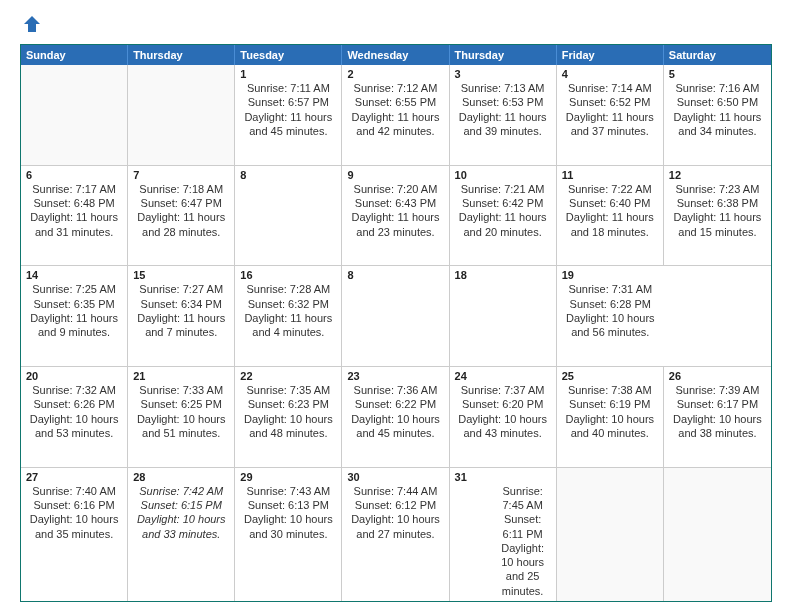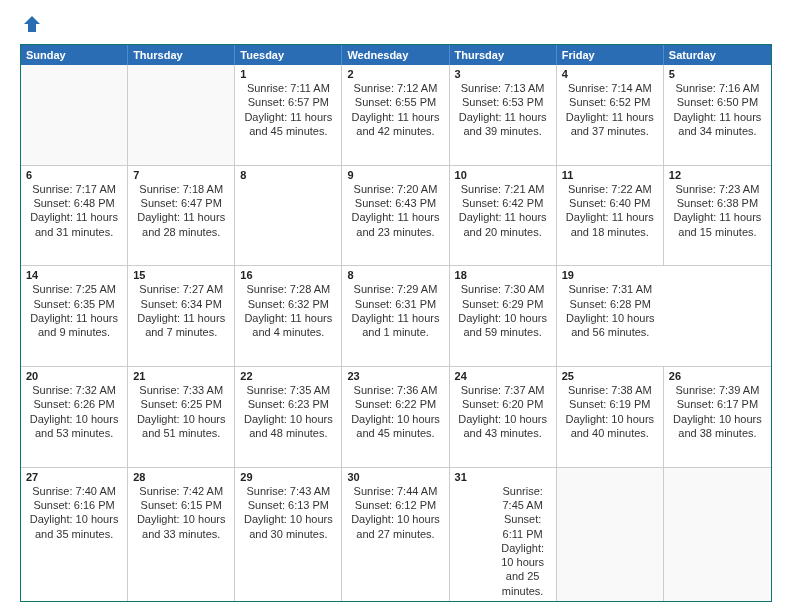--- a/index.html
+++ b/index.html
@@ -219,29 +219,23 @@
 Daylight: 11 hours and 7 minutes.</div>
           </div>
           <div class="cal-cell">
             <div class="day-num">16</div>
             <div class="cell-text" style="white-space: pre-line;">Sunrise: 7:28 AM
 Sunset: 6:32 PM
 Daylight: 11 hours and 4 minutes.</div>
           </div>
           <div class="cal-cell">
             <div class="day-num">8</div>
-            <div class="cell-text" style="white-space: pre-line;">Sunrise: 7:29 AM
-Sunset: 6:31 PM
-Daylight: 11 hours and 1 minute.</div>
           </div>
           <div class="cal-cell">
             <div class="day-num">18</div>
-            <div class="cell-text" style="white-space: pre-line;">Sunrise: 7:30 AM
-Sunset: 6:29 PM
-Daylight: 10 hours and 59 minutes.</div>
           </div>
           <div class="cal-cell">
             <div class="day-num">19</div>
             <div class="cell-text" style="white-space: pre-line;">Sunrise: 7:31 AM
 Sunset: 6:28 PM
 Daylight: 10 hours and 56 minutes.</div>
           </div>
         </div>
         <div class="cal-row">
           <div class="cal-cell">
@@ -289,21 +283,21 @@
         </div>
         <div class="cal-row">
           <div class="cal-cell">
             <div class="day-num">27</div>
             <div class="cell-text" style="white-space: pre-line;">Sunrise: 7:40 AM
 Sunset: 6:16 PM
 Daylight: 10 hours and 35 minutes.</div>
           </div>
           <div class="cal-cell">
             <div class="day-num">28</div>
-            <div class="cell-text" style="white-space: pre-line;">Sunrise: 7:42 AM
+            <div class="cell-text" style="white-space: pre-line; font-style: italic;">Sunrise: 7:42 AM
 Sunset: 6:15 PM
 Daylight: 10 hours and 33 minutes.</div>
           </div>
           <div class="cal-cell">
             <div class="day-num">29</div>
             <div class="cell-text" style="white-space: pre-line;">Sunrise: 7:43 AM
 Sunset: 6:13 PM
 Daylight: 10 hours and 30 minutes.</div>
           </div>
           <div class="cal-cell">

